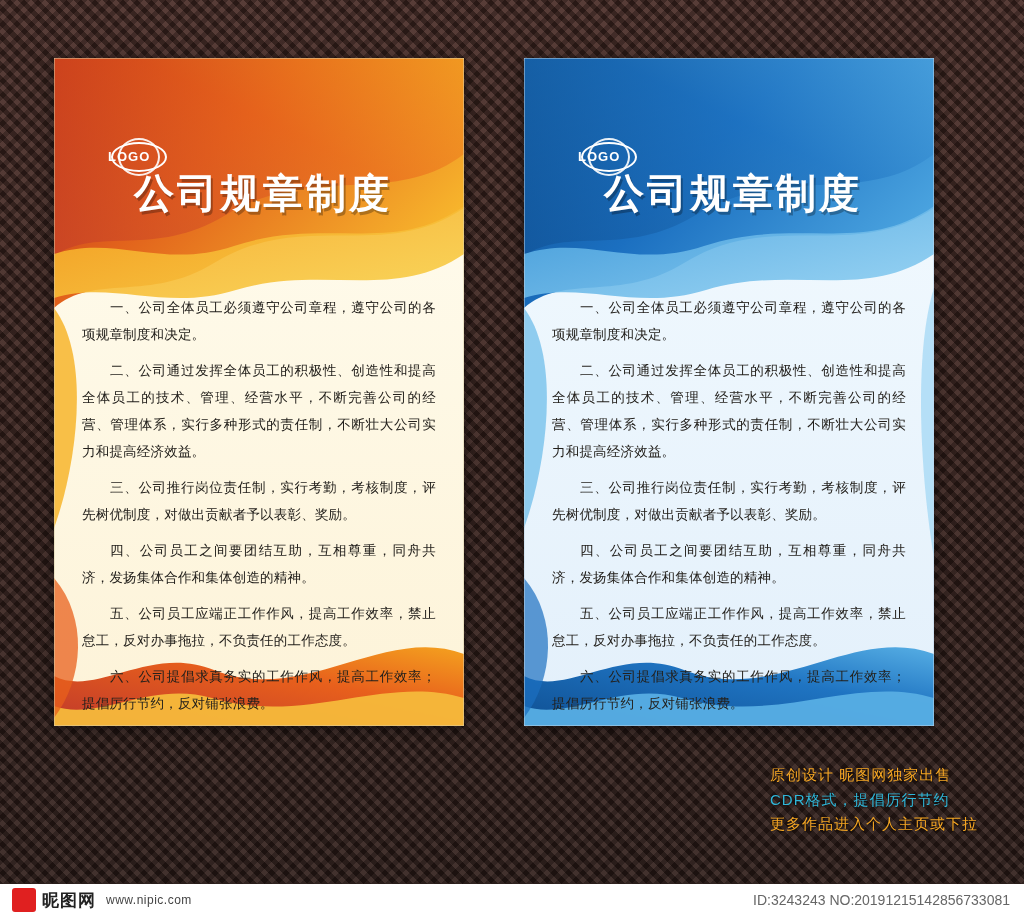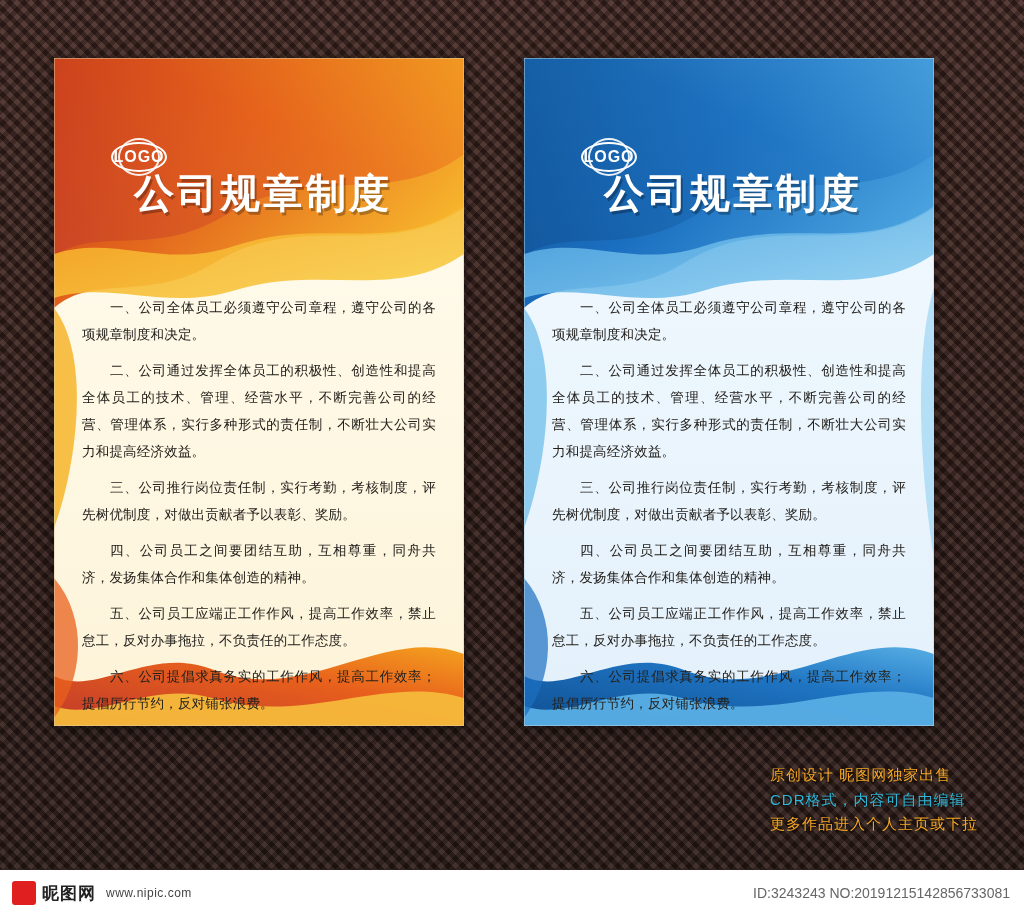--- a/index.html
+++ b/index.html
@@ -75,23 +75,22 @@
     top: 82px;
     width: 62px;
     height: 34px;
   }
   .logo .lg-text {
     position: absolute;
     left: 0; top: 0;
     width: 62px;
     height: 34px;
     line-height: 34px;
-    text-align: center;
     color: #ffffff;
-    font-size: 16px;
+    font-size: 13px;
     font-weight: bold;
     letter-spacing: 1px;
     z-index: 2;
   }
   .logo .ring {
     position: absolute;
     left: 3px; top: 2px;
     width: 56px; height: 30px;
     border: 2px solid #ffffff;
     border-radius: 50%;
@@ -120,21 +119,21 @@
     letter-spacing: 1px;
     text-shadow: 0 1px 2px rgba(0,0,0,.6);
   }
   .promo div.l2 { color: #2fb6d8; }
   .promo div.l3 { color: #f5a623; font-family: Liberation Serif, serif; }
 
   
   .footer {
     position: absolute;
     left: 0; right: 0; bottom: 0;
-    height: 46px;
+    height: 32px;
     background: #ffffff;
     display: flex;
     align-items: center;
   }
   .footer .brand {
     display: flex;
     align-items: center;
     margin-left: 12px;
   }
   .footer .brand .mark {
@@ -270,21 +269,21 @@
       <p class="para">三、公司推行岗位责任制，实行考勤，考核制度，评先树优制度，对做出贡献者予以表彰、奖励。</p>
       <p class="para">四、公司员工之间要团结互助，互相尊重，同舟共济，发扬集体合作和集体创造的精神。</p>
       <p class="para">五、公司员工应端正工作作风，提高工作效率，禁止怠工，反对办事拖拉，不负责任的工作态度。</p>
       <p class="para">六、公司提倡求真务实的工作作风，提高工作效率；提倡厉行节约，反对铺张浪费。</p>
 
     </div>
   </div>
 
   <div class="promo">
     <div class="l1">原创设计 昵图网独家出售</div>
-    <div class="l2">CDR格式，内容可自由编辑</div>
+    <div class="l2">CDR格式，提倡厉行节约</div>
     <div class="l3">更多作品进入个人主页或下拉</div>
   </div>
 
   <div class="footer">
     <div class="brand">
       <div class="mark"></div>
       <div class="cn">昵图网</div>
     </div>
     <div class="url">www.nipic.com</div>
     <div class="idcode">ID:3243243 NO:20191215142856733081</div>

